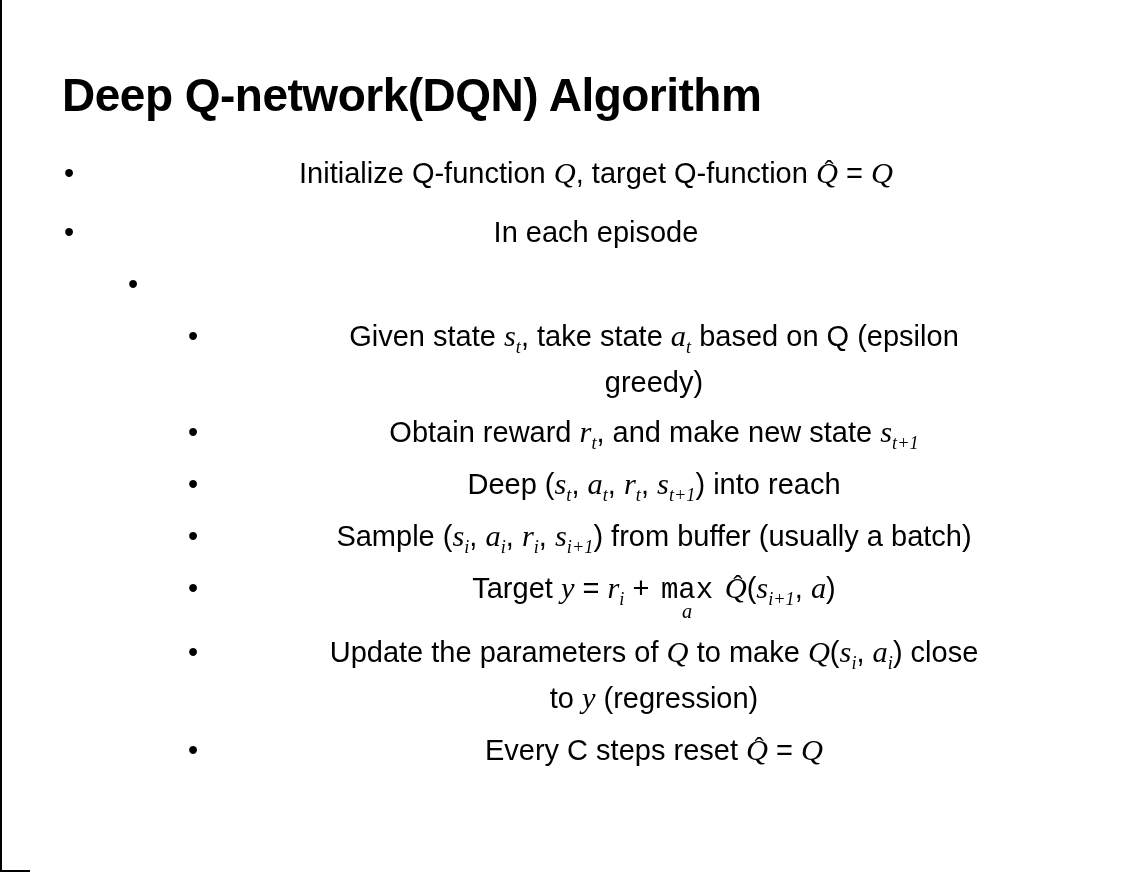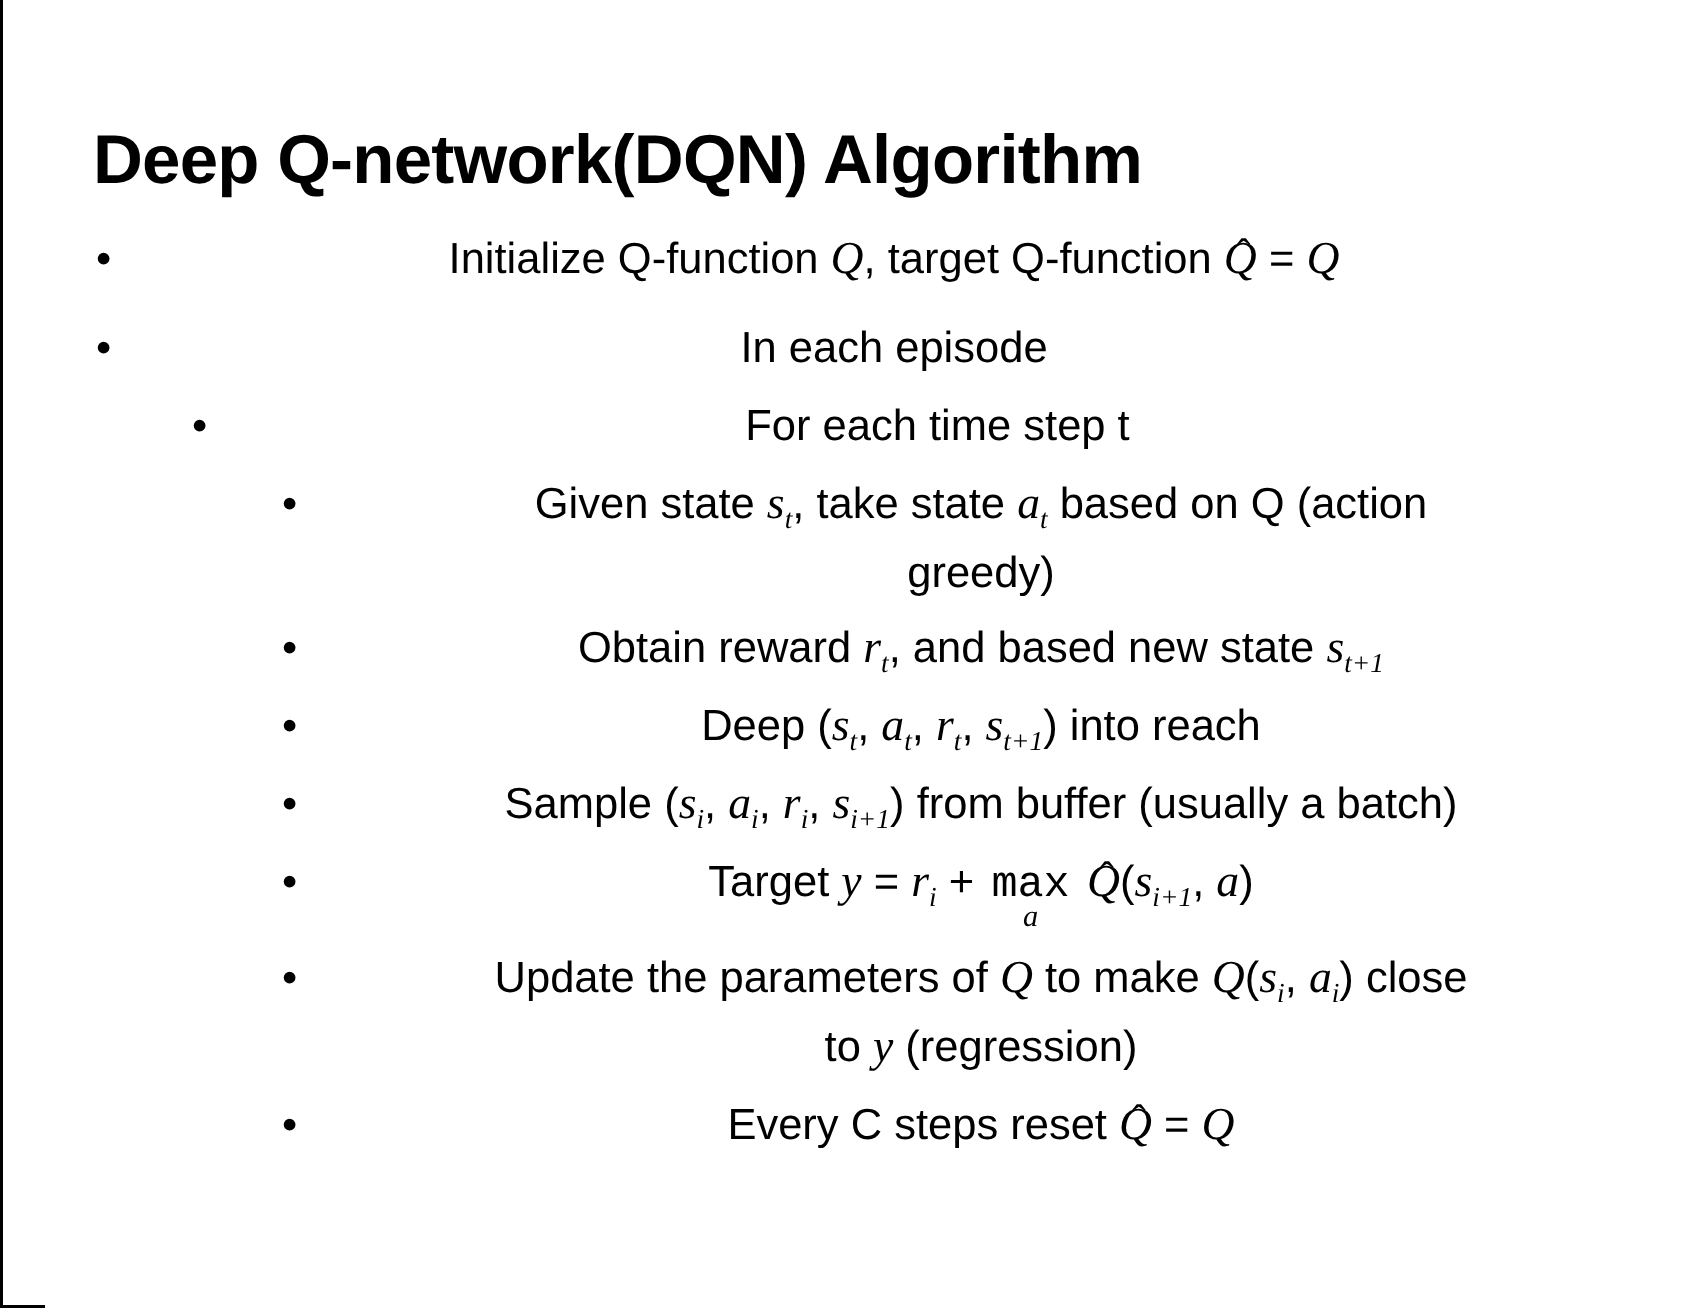--- a/index.html
+++ b/index.html
@@ -5,21 +5,21 @@
   html,body{margin:0;padding:0;background:#ffffff;}
   body{
     width:1124px;height:872px;overflow:hidden;
     font-family:"Liberation Sans",sans-serif;color:#000;
     position:relative;
   }
   .slide{position:absolute;inset:0;background:#ffffff;}
   .edge-left{position:absolute;left:0;top:0;width:2px;height:872px;background:#000;}
   .edge-bottom-stub{position:absolute;left:0;bottom:0;width:30px;height:2px;background:#000;}
   .title{
-    position:absolute;left:62px;top:47px;
+    position:absolute;left:62px;top:36px;
     font-size:46px;font-weight:bold;letter-spacing:-0.5px;
     line-height:1.25;white-space:nowrap;
   }
   .bullets{position:absolute;left:0;top:150px;right:0;}
   .bullet{
     display:flex;align-items:flex-start;
     font-size:29px;line-height:46px;margin-bottom:6px;
   }
   .bullet .marker{flex:0 0 auto;}
   .bullet .btext{flex:1 1 auto;padding-right:28px;text-align:center;}
@@ -56,29 +56,28 @@
       <div class="bullet level1">
         <span class="marker">•</span>
         <span class="btext"><span class="plain">Initialize Q-function </span><span class="mvar">Q</span><span class="plain">, target Q-function </span><span class="mhat"><span class="hat">ˆ</span><span class="mvar">Q</span></span><span class="plain"> = </span><span class="mvar">Q</span></span>
       </div>
       <div class="bullet level1">
         <span class="marker">•</span>
         <span class="btext"><span class="plain">In each episode</span></span>
       </div>
       <div class="bullet level2">
         <span class="marker">•</span>
-        <span class="btext"><span class="plain">For each time step t</span></span>
       </div>
       <div class="bullet level3">
         <span class="marker">•</span>
-        <span class="btext"><span class="plain">Given state </span><span class="mvar">s<sub>t</sub></span><span class="plain">, take state </span><span class="mvar">a<sub>t</sub></span><span class="plain"> based on Q (action</span><br><span class="plain">greedy)</span></span>
+        <span class="btext"><span class="plain">Given state </span><span class="mvar">s<sub>t</sub></span><span class="plain">, take state </span><span class="mvar">a<sub>t</sub></span><span class="plain"> based on Q (epsilon</span><br><span class="plain">greedy)</span></span>
       </div>
       <div class="bullet level3">
         <span class="marker">•</span>
-        <span class="btext"><span class="plain">Obtain reward </span><span class="mvar">r<sub>t</sub></span><span class="plain">, and based new state </span><span class="mvar">s<sub>t+1</sub></span></span>
+        <span class="btext"><span class="plain">Obtain reward </span><span class="mvar">r<sub>t</sub></span><span class="plain">, and make new state </span><span class="mvar">s<sub>t+1</sub></span></span>
       </div>
       <div class="bullet level3">
         <span class="marker">•</span>
         <span class="btext"><span class="plain">Deep (</span><span class="mvar">s<sub>t</sub></span><span class="plain">, </span><span class="mvar">a<sub>t</sub></span><span class="plain">, </span><span class="mvar">r<sub>t</sub></span><span class="plain">, </span><span class="mvar">s<sub>t+1</sub></span><span class="plain">) into reach</span></span>
       </div>
       <div class="bullet level3">
         <span class="marker">•</span>
         <span class="btext"><span class="plain">Sample (</span><span class="mvar">s<sub>i</sub></span><span class="plain">, </span><span class="mvar">a<sub>i</sub></span><span class="plain">, </span><span class="mvar">r<sub>i</sub></span><span class="plain">, </span><span class="mvar">s<sub>i+1</sub></span><span class="plain">) from buffer (usually a batch)</span></span>
       </div>
       <div class="bullet level3">

